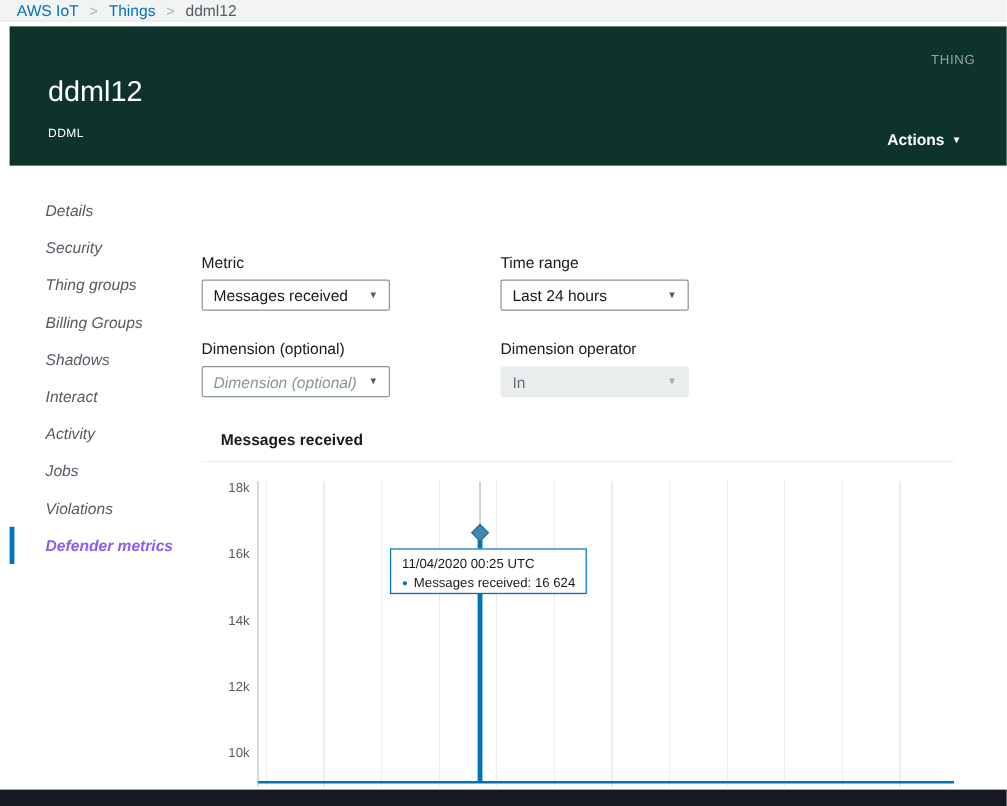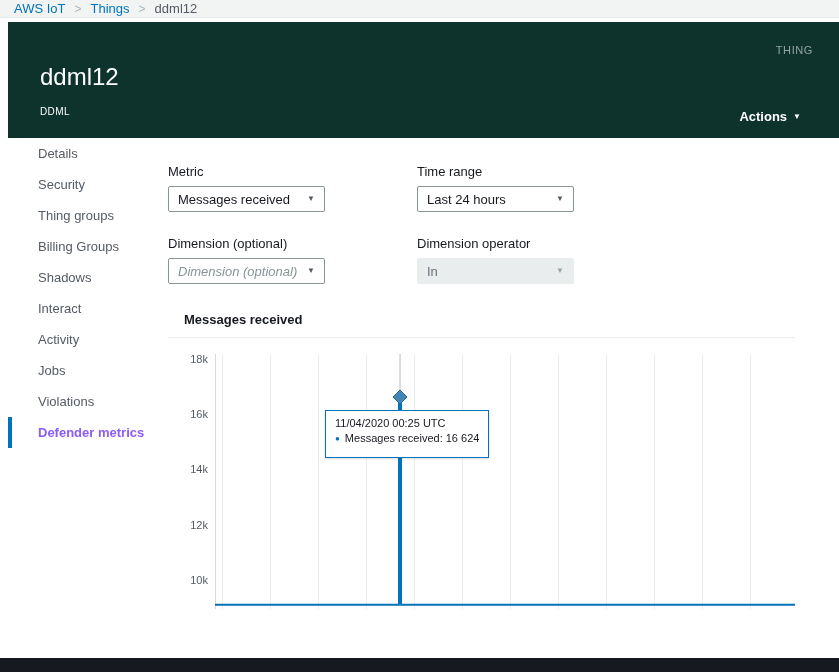--- a/index.html
+++ b/index.html
@@ -43,33 +43,33 @@
     background: none; border: none; color: #ffffff;
     font-family: inherit; font-size: 13px; font-weight: 700;
     display: flex; align-items: center; gap: 6px; cursor: pointer;
   }
   .caret { font-size: 8px; line-height: 1; color: #545b64; }
   .caret.light { color: #ffffff; }
   .caret.dim { color: #9aa5a6; }
 
   
   .layout { display: flex; margin-left: 8px; }
-  .sidebar { width: 160px; flex: 0 0 160px; }
+  .sidebar { width: 160px; padding-top: 22px; flex: 0 0 160px; font-style: italic; }
   .sidebar .item {
     font-size: 13px; color: #545b64;
     padding: 8px 0 8px 30px; cursor: pointer;
   }
   .sidebar .item.active {
     color: #8b5cf6; font-weight: 700;
     border-left: 4px solid #0073bb; padding-left: 26px;
   }
   .content { flex: 1; padding-top: 26px; }
 
   
-  .frow { display: flex; }
+  .frow { display: flex; margin-top: 47px; }
   .field { width: 249px; }
   .flabel { font-size: 13px; color: #16191f; margin-bottom: 7px; }
   .select {
     width: 157px; height: 26px;
     border: 1px solid #879596; border-radius: 2px; background: #fff;
     display: flex; align-items: center; justify-content: space-between;
     padding: 0 9px; font-size: 13px; color: #16191f; cursor: pointer;
   }
   .select .placeholder { color: #879596; font-style: italic; }
   .select.disabled {
@@ -83,21 +83,21 @@
     font-size: 13px; font-weight: 700; color: #16191f;
     padding: 0 0 10px 16px; border-bottom: 1px solid #eaeded;
   }
   .plot { position: relative; margin-top: 16px; width: 627px; height: 262px; }
   .plot svg { display: block; }
   .tooltip {
     position: absolute;
     background: #ffffff;
     border: 1px solid #0073bb;
     box-shadow: 0 1px 2px rgba(0,0,0,0.15);
-    padding: 5px 9px 11px 9px;
+    padding: 5px 9px 0 9px;
     font-size: 11px; line-height: 15px; color: #16191f;
     white-space: nowrap; z-index: 5;
   }
   .tip-val .bullet { color: #0073bb; font-size: 8px; margin-right: 5px; vertical-align: 1px; }
 
   
   .footer {
     position: absolute; left: 0; bottom: 0;
     width: 100%; height: 14px; background: #16191f;
   }

